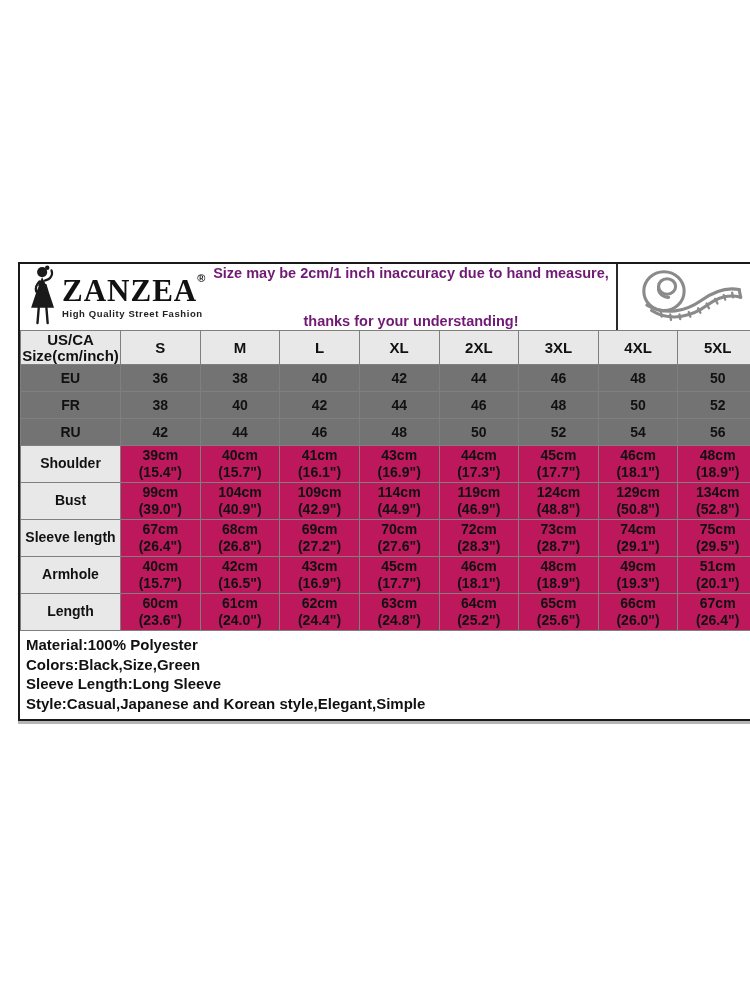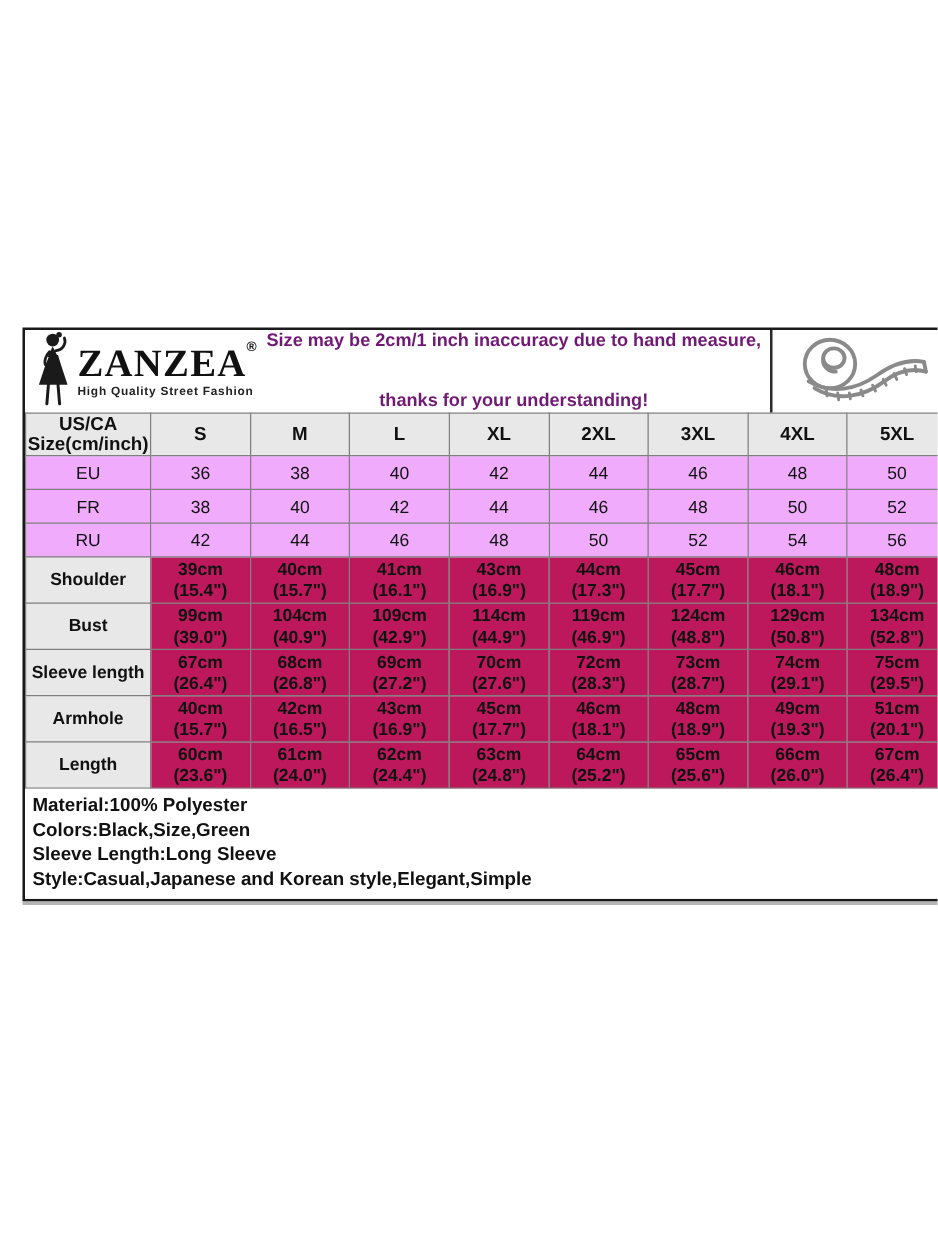--- a/index.html
+++ b/index.html
@@ -20,21 +20,21 @@
   .brand-name { font-family:"Liberation Serif", serif; font-weight:bold; font-size:31px; letter-spacing:1px; transform:scaleY(1.08); color:#111; white-space:nowrap; }
   .brand-name .reg { font-size:11px; vertical-align:top; position:relative; top:-2px; font-family:"Liberation Sans", sans-serif; }
   .brand-tagline { font-size:9.5px; font-weight:bold; letter-spacing:0.6px; color:#222; margin-top:3px; white-space:nowrap; }
   .notice { flex:1; display:flex; flex-direction:column; justify-content:space-between; text-align:center; font-size:14.5px; font-weight:bold; line-height:18px; color:#701a75; padding:0 4px; }
   .tape-cell { width:142px; border-left:2px solid #2a2a2a; display:flex; align-items:center; justify-content:center; box-sizing:border-box; }
   
   table.sizes { border-collapse:collapse; table-layout:fixed; width:100%; }
   table.sizes td, table.sizes th { border:1px solid #7f7f7f; text-align:center; vertical-align:middle; padding:0; color:#111; }
   table.sizes th { background:#e8e8e8; font-size:15px; font-weight:bold; height:33px; line-height:16px; }
   th.corner { font-size:14px; }
-  tr.region td { background:#f0abfc; font-size:14px; font-weight:normal; height:26px; }
+  tr.region td { background:#737373; font-size:14px; font-weight:bold; height:26px; }
   tr.measure td { height:36px; font-size:14px; font-weight:600; line-height:17.5px; background:#be185d; }
   tr.measure td.rowlabel { background:#e8e8e8; font-weight:bold; }
   td .cm, td .in { display:block; }
   
   .info { padding:4px 6px 6px 6px; font-size:15px; font-weight:600; line-height:19.5px; color:#111; background:#fff; }
 </style>
 </head>
 <body>
 
 <div class="canvas">

